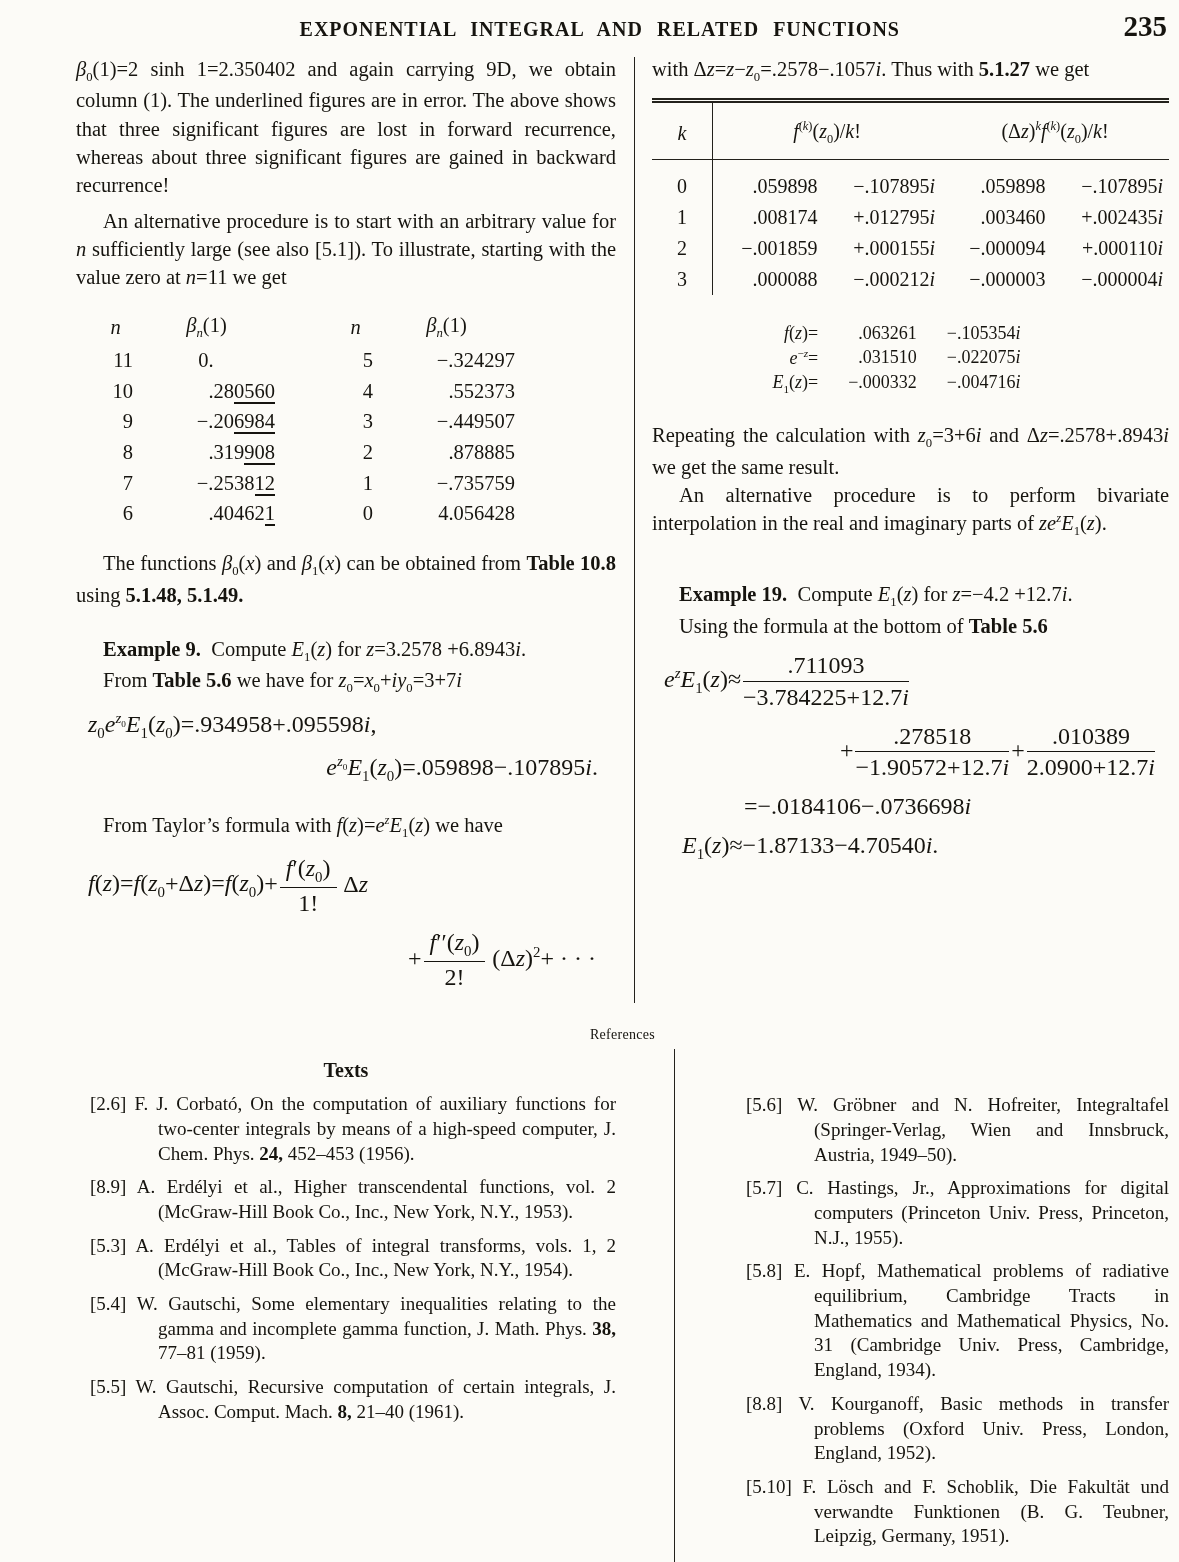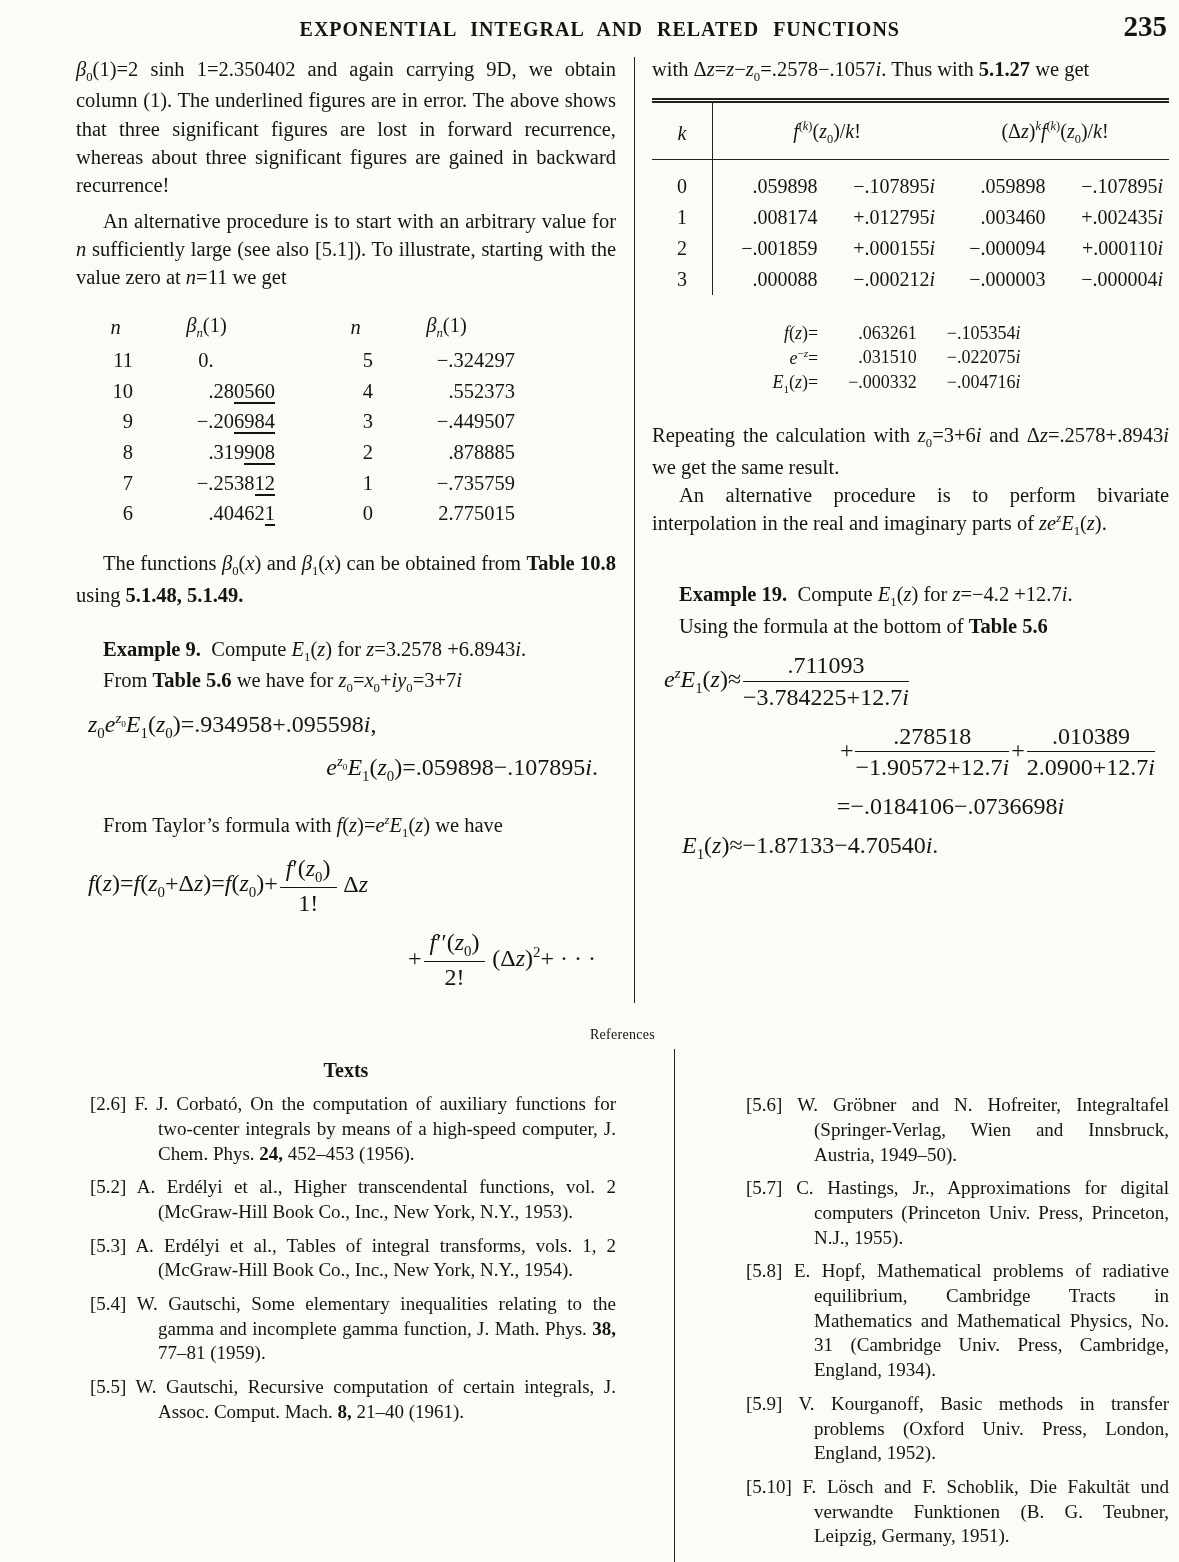--- a/index.html
+++ b/index.html
@@ -160,21 +160,21 @@
           <tr>
                 <td class="n">2</td>
                 <td class="v">.878885</td>
               </tr>
           <tr>
                 <td class="n">1</td>
                 <td class="v">−.735759</td>
               </tr>
           <tr>
                 <td class="n">0</td>
-                <td class="v">2.775015</td>
+                <td class="v">4.056428</td>
               </tr>
         </tbody>
           </table>
       </div>
 
       <p class="bt ind mt20">The functions <i>β</i><sub>0</sub>(<i>x</i>) and <i>β</i><sub>1</sub>(<i>x</i>) can be obtained from <b>Table 10.8</b> using <b>5.1.48, 5.1.49.</b></p>
       <p class="bt ind mt26"><b>Example 9.</b> Compute <i>E</i><sub>1</sub>(<i>z</i>) for <i>z</i>=3.2578 +6.8943<i>i</i>.</p>
       <p class="bt ind">From <b>Table 5.6</b> we have for <i>z</i><sub>0</sub>=<i>x</i><sub>0</sub>+<i>iy</i><sub>0</sub>=3+7<i>i</i></p>
 
       <p class="eq mt20"><i>z</i><sub>0</sub><i>e</i><sup><i>z</i><sub>0</sub></sup><i>E</i><sub>1</sub>(<i>z</i><sub>0</sub>)=.934958+.095598<i>i</i>,</p>
@@ -250,41 +250,41 @@
 
       <p class="bt ind" style="margin-top:40px;"><b>Example 19.</b> Compute <i>E</i><sub>1</sub>(<i>z</i>) for <i>z</i>=−4.2 +12.7<i>i</i>.</p>
       <p class="bt ind">Using the formula at the bottom of <b>Table 5.6</b></p>
 
       <p class="eq mt14">
         <span><i>e<sup>z</sup>E</i><sub>1</sub>(<i>z</i>)≈</span><span class="frac"><span class="fn">.711093</span><span class="fd">−3.784225+12.7<i>i</i></span></span>
       </p>
       <p class="eq t-right mt8">
         <span>+</span><span class="frac"><span class="fn">.278518</span><span class="fd">−1.90572+12.7<i>i</i></span></span><span>+</span><span class="frac"><span class="fn">.010389</span><span class="fd">2.0900+12.7<i>i</i></span></span>
       </p>
-      <p class="eq mt14" style="margin-left:92px;text-align:center;">=−.0184106−.0736698<i>i</i></p>
+      <p class="eq mt14" style="margin-left:92px;">=−.0184106−.0736698<i>i</i></p>
       <p class="eq mt8" style="margin-left:30px;"><i>E</i><sub>1</sub>(<i>z</i>)≈−1.87133−4.70540<i>i</i>.</p>
     </div>
   </div>
 
   <div class="refs">
     <div class="refs-title">References</div>
     <div class="cols">
       <div class="col-left">
         <div class="texts-h">Texts</div>
         <p class="ref"><span>[2.6]</span> <span>F. J. Corbató, On the computation of auxiliary functions for two-center integrals by means of a high-speed computer, J. Chem. Phys. <b>24,</b> 452–453 (1956).</span></p>
-        <p class="ref"><span>[5.2]</span> <span>A. Erdélyi et al., Higher transcendental functions, vol. 2 (McGraw-Hill Book Co., Inc., New York, N.Y., 1953).</span></p>
+        <p class="ref"><span>[8.9]</span> <span>A. Erdélyi et al., Higher transcendental functions, vol. 2 (McGraw-Hill Book Co., Inc., New York, N.Y., 1953).</span></p>
         <p class="ref"><span>[5.3]</span> <span>A. Erdélyi et al., Tables of integral transforms, vols. 1, 2 (McGraw-Hill Book Co., Inc., New York, N.Y., 1954).</span></p>
         <p class="ref"><span>[5.4]</span> <span>W. Gautschi, Some elementary inequalities relating to the gamma and incomplete gamma function, J. Math. Phys. <b>38,</b> 77–81 (1959).</span></p>
         <p class="ref"><span>[5.5]</span> <span>W. Gautschi, Recursive computation of certain integrals, J. Assoc. Comput. Mach. <b>8,</b> 21–40 (1961).</span></p>
       </div>
       <div class="vrule"></div>
       <div class="col-right">
         <p class="ref"><span>[5.6]</span> <span>W. Gröbner and N. Hofreiter, Integraltafel (Springer-Verlag, Wien and Innsbruck, Austria, 1949–50).</span></p>
         <p class="ref"><span>[5.7]</span> <span>C. Hastings, Jr., Approximations for digital computers (Princeton Univ. Press, Princeton, N.J., 1955).</span></p>
         <p class="ref"><span>[5.8]</span> <span>E. Hopf, Mathematical problems of radiative equilibrium, Cambridge Tracts in Mathematics and Mathematical Physics, No. 31 (Cambridge Univ. Press, Cambridge, England, 1934).</span></p>
-        <p class="ref"><span>[5.9]</span> <span>V. Kourganoff, Basic methods in transfer problems (Oxford Univ. Press, London, England, 1952).</span></p>
+        <p class="ref"><span>[8.8]</span> <span>V. Kourganoff, Basic methods in transfer problems (Oxford Univ. Press, London, England, 1952).</span></p>
         <p class="ref"><span>[5.10]</span> <span>F. Lösch and F. Schoblik, Die Fakultät und verwandte Funktionen (B. G. Teubner, Leipzig, Germany, 1951).</span></p>
         <p class="ref"><span>[5.11]</span> <span>N. Nielsen, Theorie des Integrallogarithmus (B. G. Teubner, Leipzig, Germany, 1906).</span></p>
       </div>
     </div>
   </div>
 
 </div>
 
 </body></html>

